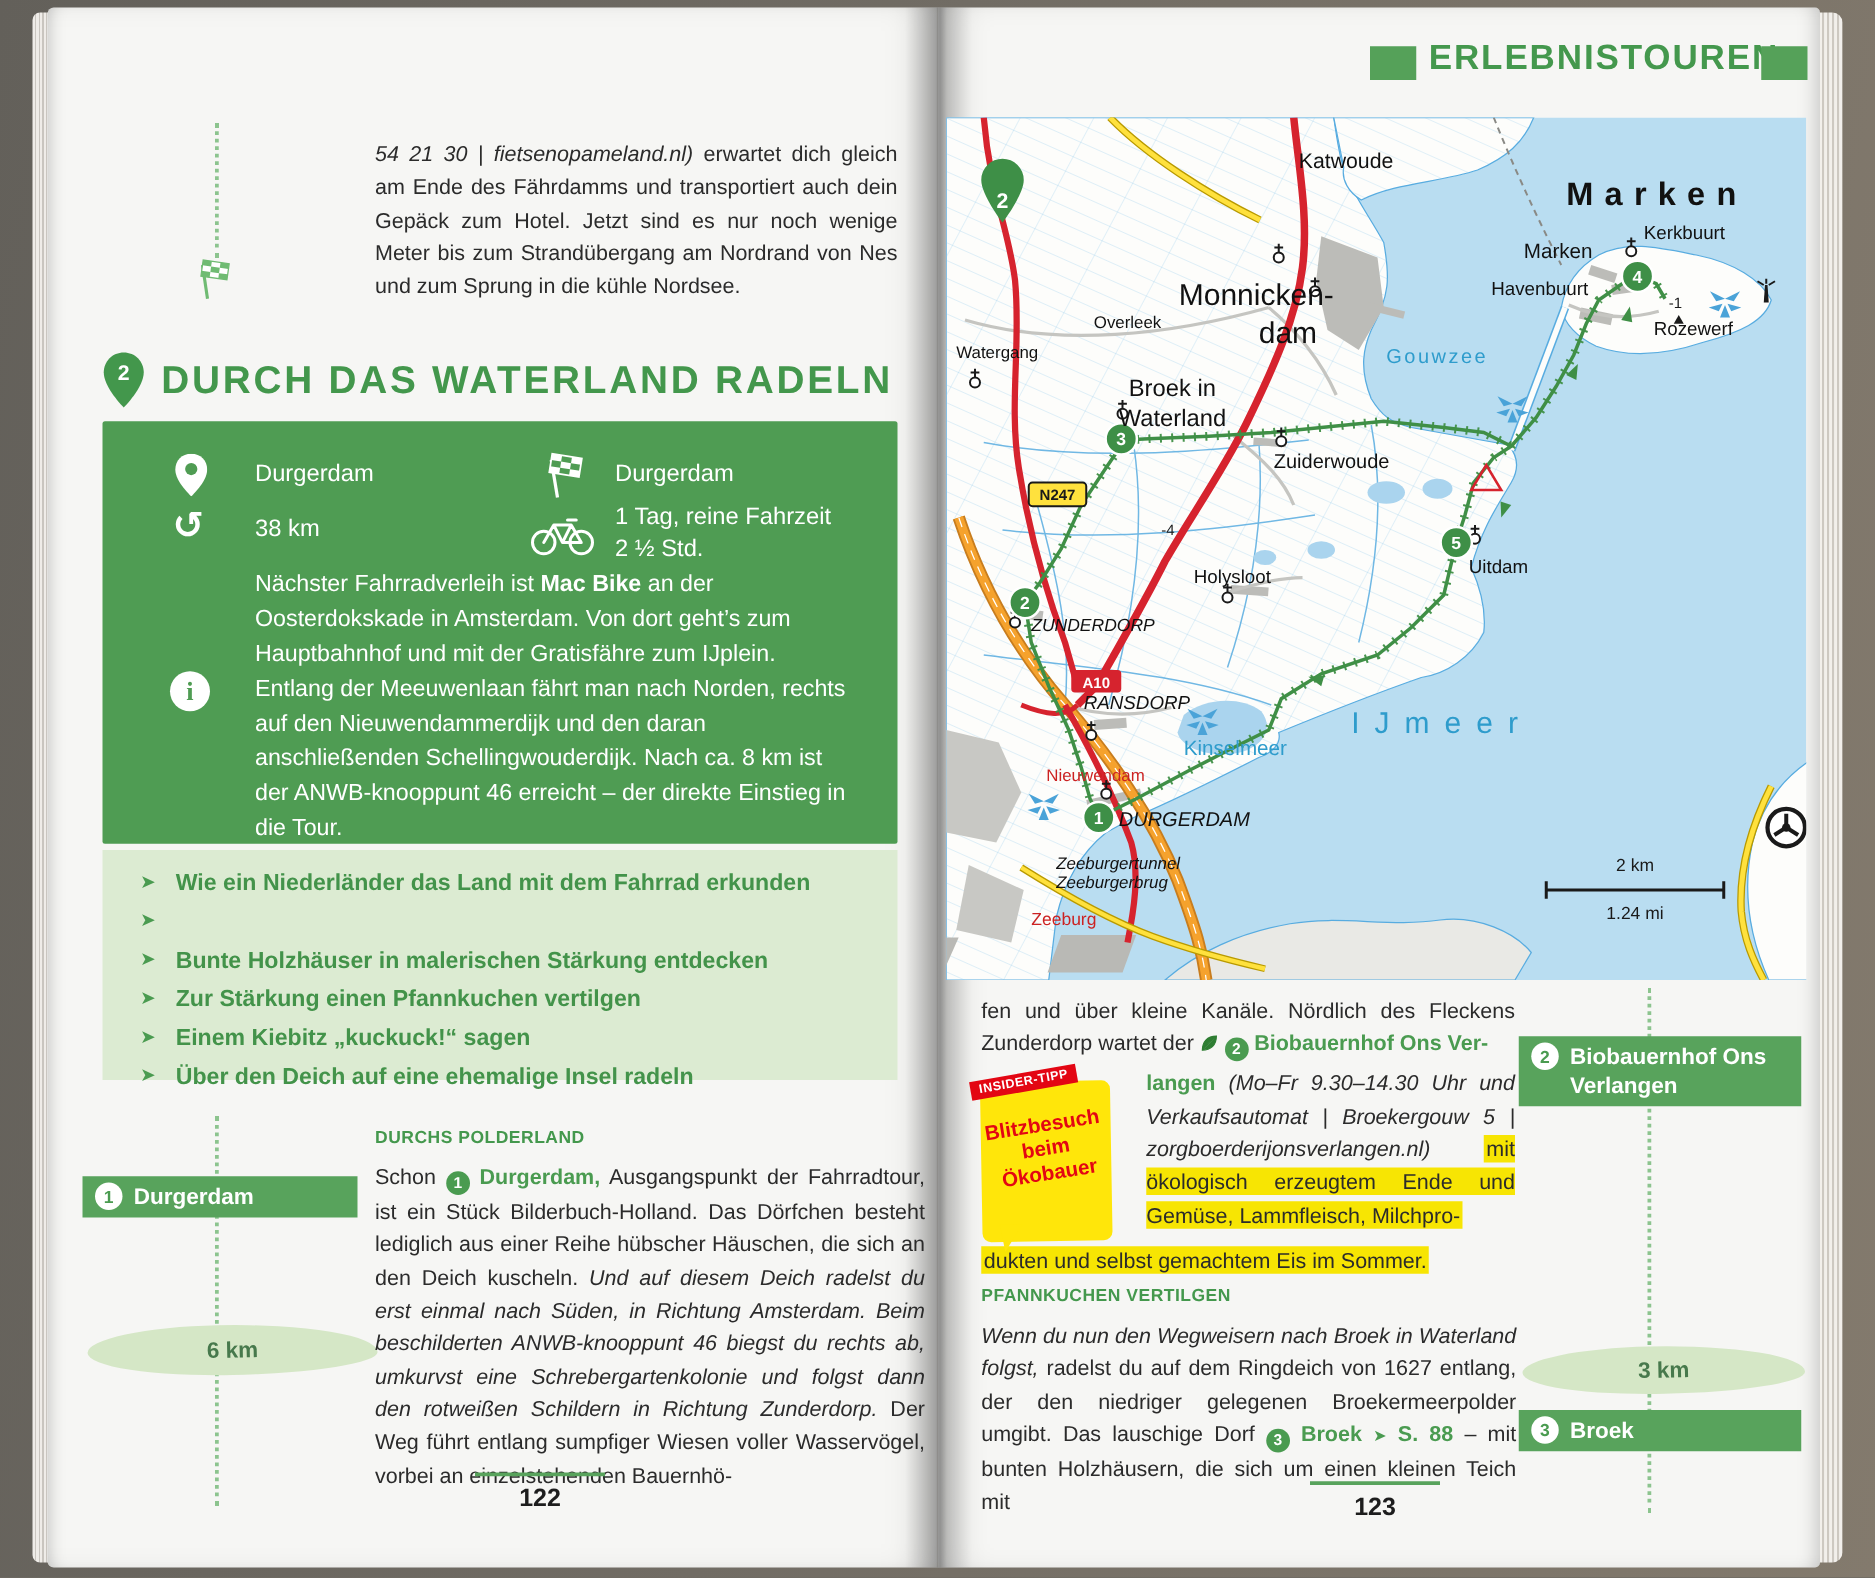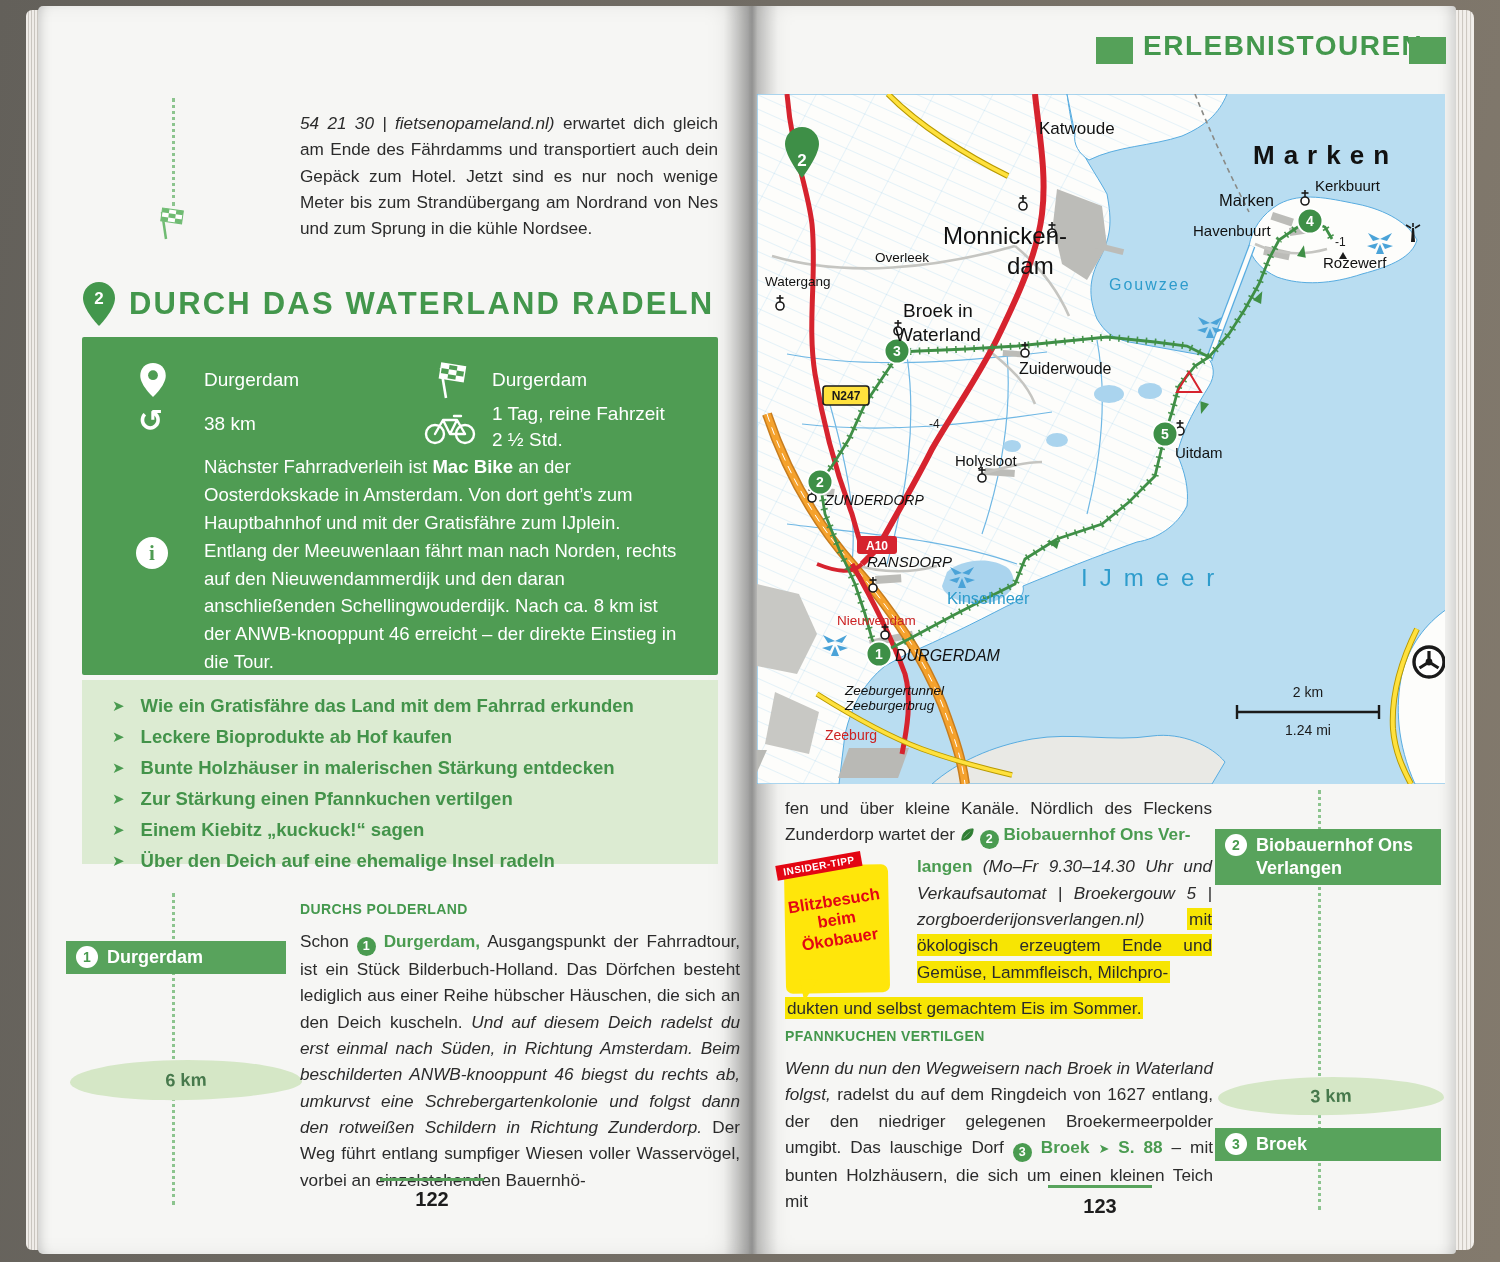--- a/index.html
+++ b/index.html
@@ -135,25 +135,24 @@
 
     <div class="abs" style="left:54px;top:200px;width:32px;height:32px;border-radius:50%;background:#fff;color:#4f9c53;display:flex;align-items:center;justify-content:center;font-weight:bold;font-size:21px;font-family:'Liberation Serif','DejaVu Serif',serif;">i</div>
     <div class="abs" style="left:122px;top:116px;width:478px;font-size:18.6px;line-height:1.5;">
       <span>Nächster Fahrradverleih ist </span><span class="bold">Mac Bike</span><span> an der Oosterdokskade in Amsterdam. Von dort geht’s zum Hauptbahnhof und mit der Gratisfähre zum IJplein. Entlang der Meeuwenlaan fährt man nach Norden, rechts auf den Nieuwendammerdijk und den daran anschließenden Schellingwouderdijk. Nach ca. 8 km ist der ANWB-knooppunt 46 erreicht – der direkte Einstieg in die Tour.</span>
     </div>
   </div>
 
   <div class="abs hlbox" style="left:82px;top:680px;width:636px;height:164px;padding:10px 0;">
     <div class="hl-item" style="padding-left:30px;">
       <span class="hl-arrow">➤</span>
-      <span class="hl-text">Wie ein Gratisfähre das Land mit dem Fahrrad erkunden</span>
-      </div>
-    <div class="hl-item" style="padding-left:30px;">
-      <span class="hl-arrow">➤</span>
-      <span class="hl-text">Leckere Bioprodukte ab Hof kaufen</span>
+      <span class="hl-text">Wie ein Niederländer das Land mit dem Fahrrad erkunden</span>
+      </div>
+    <div class="hl-item" style="padding-left:30px;">
+      <span class="hl-arrow">➤</span>
       </div>
     <div class="hl-item" style="padding-left:30px;">
       <span class="hl-arrow">➤</span>
       <span class="hl-text">Bunte Holzhäuser in malerischen Stärkung entdecken</span>
       </div>
     <div class="hl-item" style="padding-left:30px;">
       <span class="hl-arrow">➤</span>
       <span class="hl-text">Zur Stärkung einen Pfannkuchen vertilgen</span>
       </div>
     <div class="hl-item" style="padding-left:30px;">

